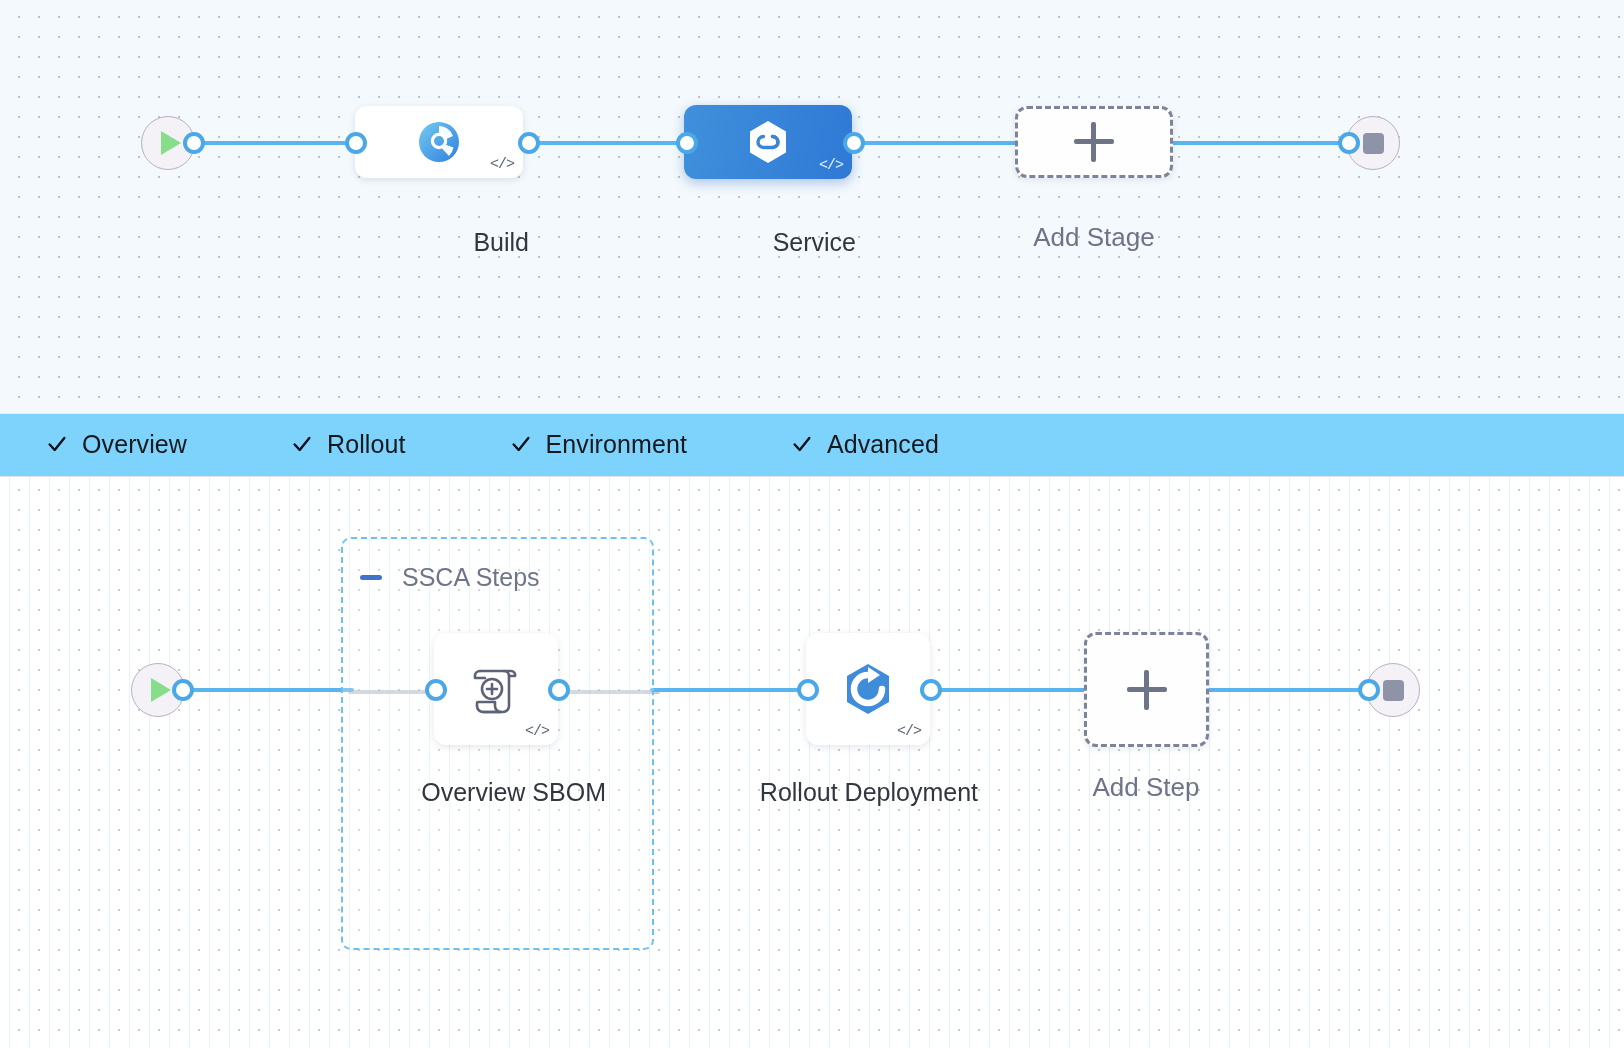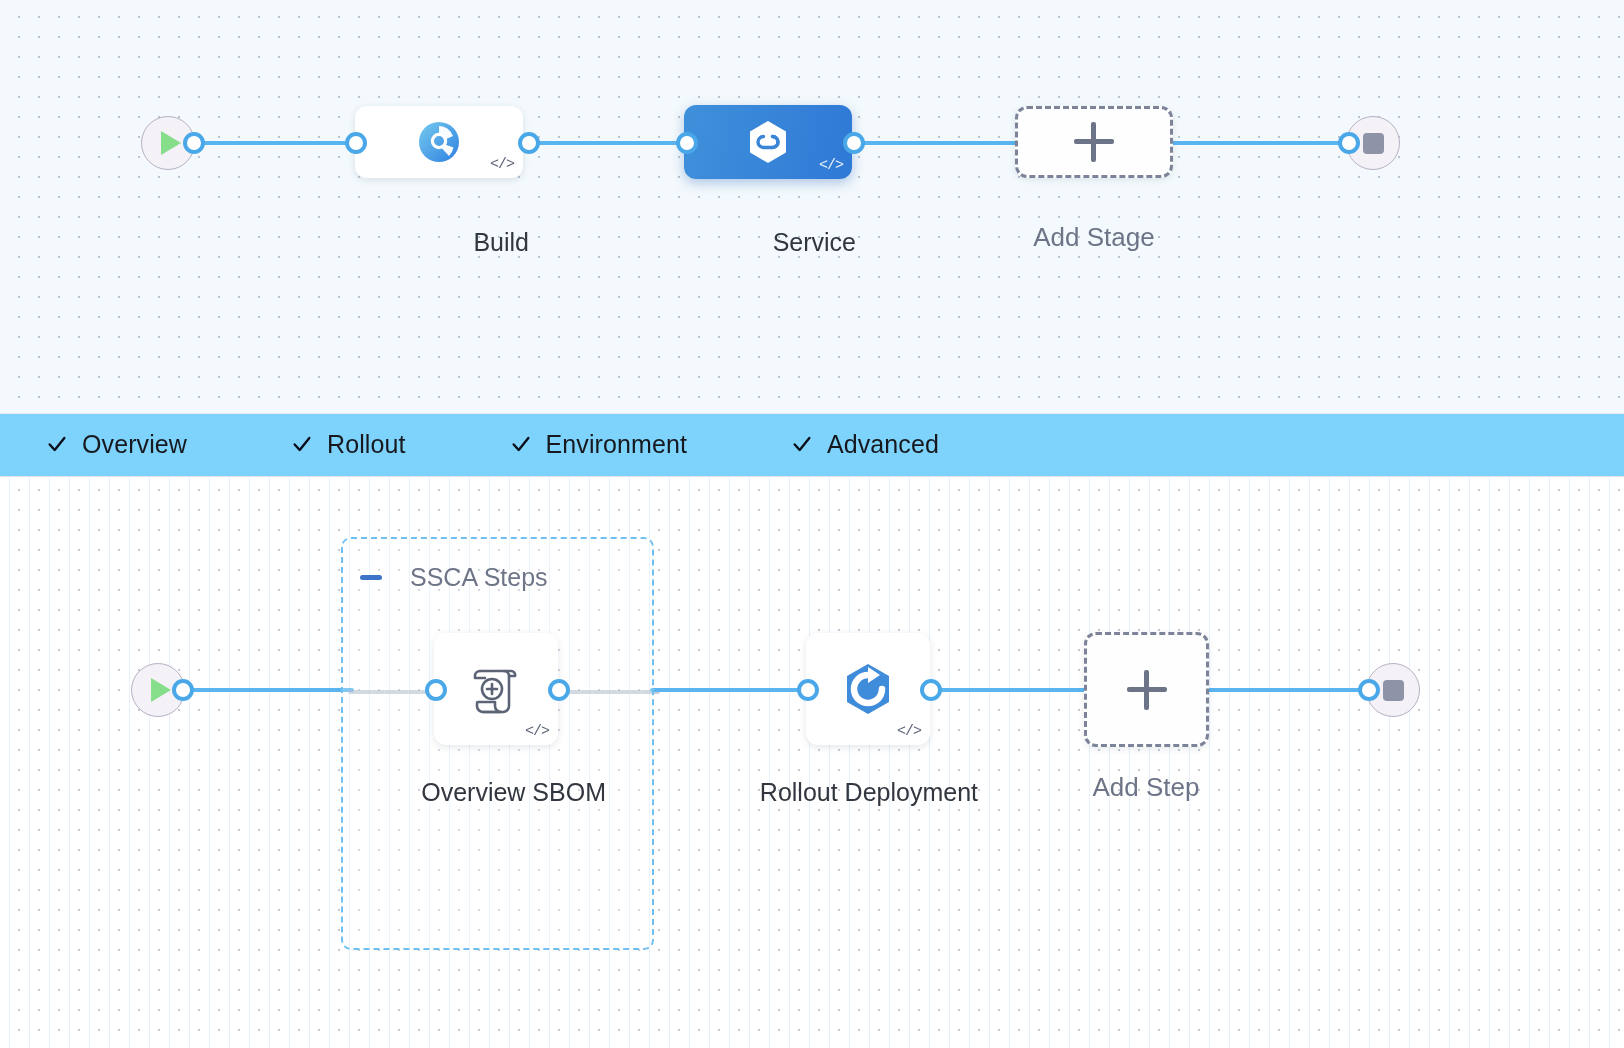--- a/index.html
+++ b/index.html
@@ -228,21 +228,21 @@
     position: absolute;
     border: 2px dashed #6fc0f2;
     border-radius: 10px;
     background: rgba(255,255,255,0.25);
     z-index: 1;
   }
   .group-head {
     position: absolute;
     display: flex;
     align-items: center;
-    gap: 28px;
+    gap: 20px;
     z-index: 2;
   }
   .group-collapse {
     width: 22px;
     height: 5px;
     background: #3d74c9;
     border-radius: 3px;
     cursor: pointer;
   }
   .group-title {

